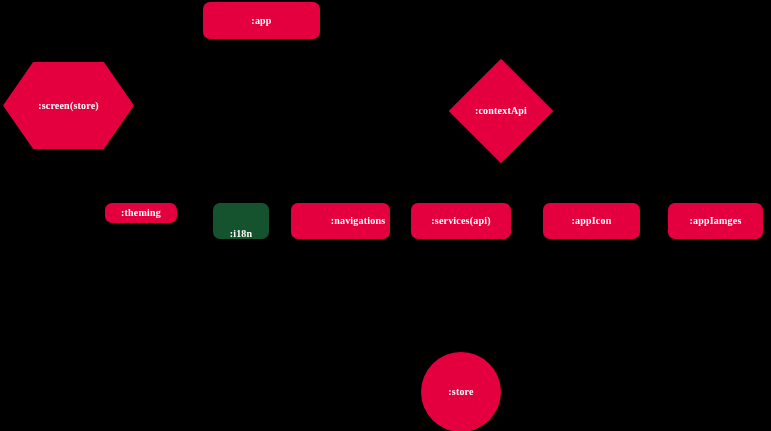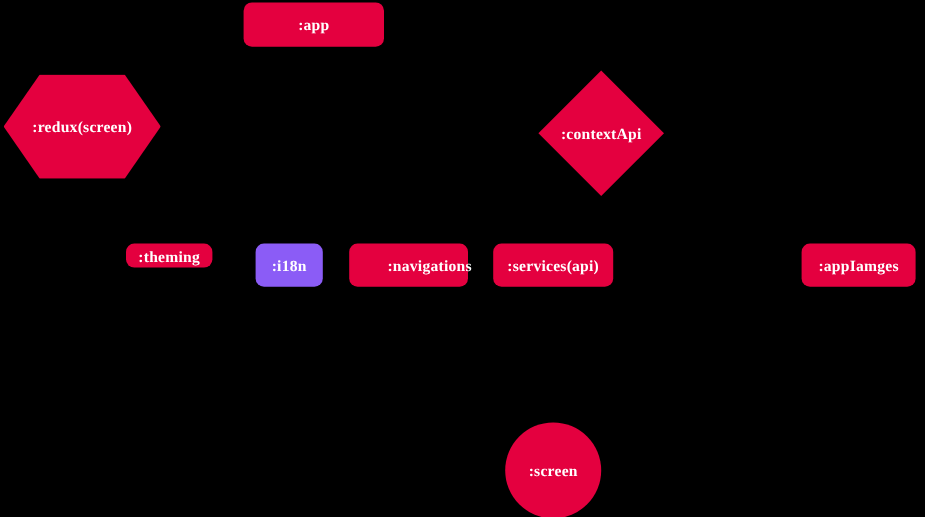--- a/index.html
+++ b/index.html
@@ -17,21 +17,21 @@
   }
   .node {
     position: absolute;
     box-sizing: border-box;
     display: flex;
     align-items: center;
     justify-content: center;
     background: #E4003F;
     color: #ffffff;
     font-weight: bold;
-    font-size: 13px;
+    font-size: 10px;
     line-height: 1;
     letter-spacing: 0.2px;
     text-align: center;
     white-space: nowrap;
   }
   .node-rect {
     border-radius: 7px;
   }
   .node-circle {
     border-radius: 50%;
@@ -68,46 +68,49 @@
 <body>
 
 <div id="canvas" style="background: rgb(0, 0, 0);">
 
   <div class="node node-rect" id="node-app" style="left: 203px; top: 2px; width: 117px; height: 37px; color: rgb(255, 255, 255); background: rgb(228, 0, 63);">
     <span class="node-label">:app</span>
   </div>
 
   <div class="node node-diamond" id="node-redux-store" style="left: 3px; top: 62px; width: 131px; height: 87px; color: rgb(255, 255, 255);">
     <span class="hex-shape" style="background: rgb(228, 0, 63);"></span>
-    <span class="node-label">:redux(screen)</span>
+    <span class="node-label">:screen(store)</span>
   </div>
 
   <div class="node node-diamond" id="node-context-api" style="left: 464px; top: 74px; width: 74px; height: 74px; color: rgb(255, 255, 255);">
     <span class="diamond-shape" style="background: rgb(228, 0, 63);"></span>
     <span class="node-label">:contextApi</span>
   </div>
 
   <div class="node node-rect" id="node-theming" style="left: 105px; top: 203px; width: 72px; height: 20px; color: rgb(255, 255, 255); background: rgb(228, 0, 63);">
     <span class="node-label">:theming</span>
   </div>
 
-  <div class="node node-rect" id="node-i18n" style="left: 213px; top: 203px; width: 56px; height: 36px; color: rgb(255, 255, 255); background: #8b5cf6;">
+  <div class="node node-rect" id="node-i18n" style="left: 213px; top: 203px; width: 56px; height: 36px; color: rgb(255, 255, 255); background: #14532d; align-items: flex-end;">
     <span class="node-label">:i18n</span>
   </div>
 
   <div class="node node-rect" id="node-navigations" style="left: 291px; top: 203px; width: 99px; height: 36px; color: rgb(255, 255, 255); background: rgb(228, 0, 63); padding-left: 35px;">
     <span class="node-label">:navigations</span>
   </div>
 
   <div class="node node-rect" id="node-services-api" style="left: 411px; top: 203px; width: 100px; height: 36px; color: #ffffff; background: rgb(228, 0, 63);">
     <span class="node-label">:services(api)</span>
   </div>
 
+  <div class="node node-rect" id="node-app-icon" style="left: 543px; top: 203px; width: 97px; height: 36px; color: rgb(255, 255, 255); background: rgb(228, 0, 63);">
+    <span class="node-label">:appIcon</span>
+  </div>
 
   <div class="node node-rect" id="node-app-iamges" style="left: 668px; top: 203px; width: 95px; height: 36px; color: rgb(255, 255, 255); background: rgb(228, 0, 63);">
     <span class="node-label">:appIamges</span>
   </div>
 
   <div class="node node-circle" id="node-screen" style="left: 421px; top: 352px; width: 80px; height: 80px; color: rgb(255, 255, 255); background: rgb(228, 0, 63);">
-    <span class="node-label">:screen</span>
+    <span class="node-label">:store</span>
   </div>
 
 </div>
 
 </body></html>

